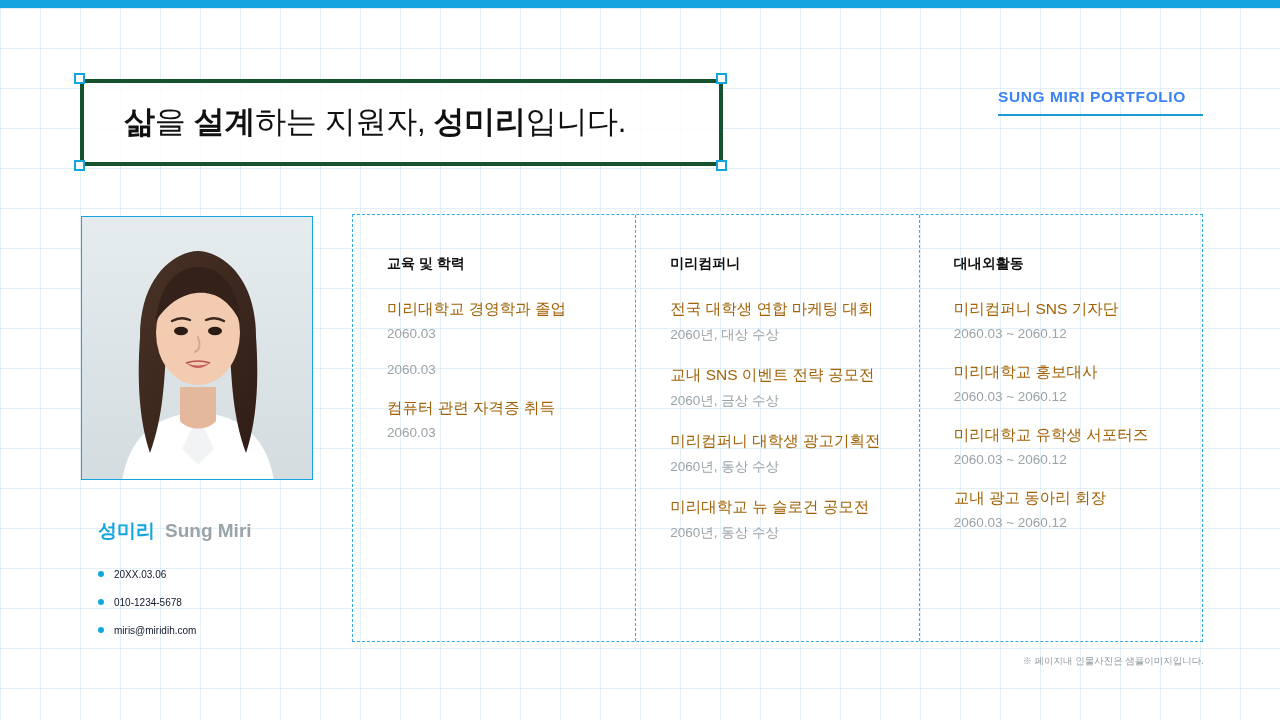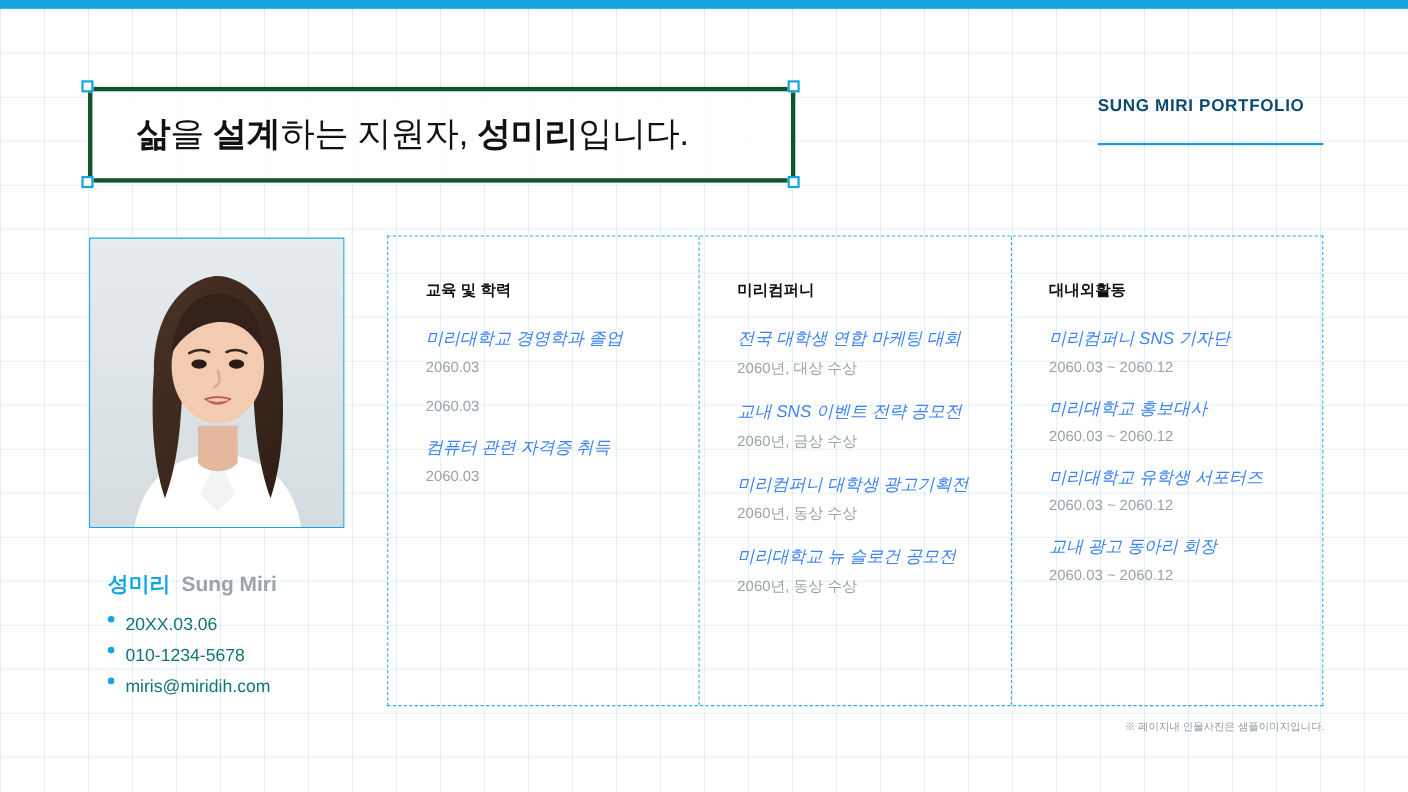--- a/index.html
+++ b/index.html
@@ -58,23 +58,23 @@
   .h-tr { left: 716px; top: 73px; }
   .h-bl { left: 74px;  top: 160px; }
   .h-br { left: 716px; top: 160px; }
 
   
   #portfolio-label {
     position: absolute;
     right: 77px; top: 88px;
     font-size: 15.5px;
     font-weight: bold;
-    color: #0c4a6e;
+    color: #3b82f6;
     letter-spacing: 0.6px;
-    padding-bottom: 24px;
+    padding-bottom: 8px;
     border-bottom: 2px solid #1b9ad4;
     width: 205px;
     text-align: left;
   }
 
   
   #photo-frame {
     position: absolute;
     left: 81px; top: 216px;
     width: 232px; height: 264px;
@@ -93,25 +93,25 @@
   #name-ko { font-size: 19px; font-weight: bold; color: #12a5e0; }
   #name-en { font-size: 19px; color: #9aa3a8; font-weight: bold; }
 
   
   #contact-list {
     position: absolute;
     left: 98px; top: 560px;
     list-style: none;
   }
   #contact-list li {
-    display: flex; align-items: flex-start;
+    display: flex; align-items: center;
     gap: 10px;
     height: 28px;
-    font-size: 16px;
-    color: #0f766e;
+    font-size: 10px;
+    color: #0f172a;
   }
   #contact-list li .dot {
     width: 6px; height: 6px; border-radius: 50%;
     background: #12a5e0; flex: 0 0 auto;
   }
 
   
   #panel {
     position: absolute;
     left: 352px; top: 214px;
@@ -128,23 +128,22 @@
   .col-head {
     font-size: 14px;
     font-weight: bold;
     color: #111111;
     margin-bottom: 26px;
   }
   .col-head.second { margin-top: 28px; }
   .entry { margin-bottom: 21px; }
   .entry .main {
     font-size: 15.5px;
-    color: #3b82f6;
+    color: #a16207;
     line-height: 1.35;
-    font-style: italic;
   }
   .entry .sub {
     font-size: 13.5px;
     color: #9aa3a8;
     margin-top: 6px;
   }
 
   
   #footnote {
     position: absolute;

